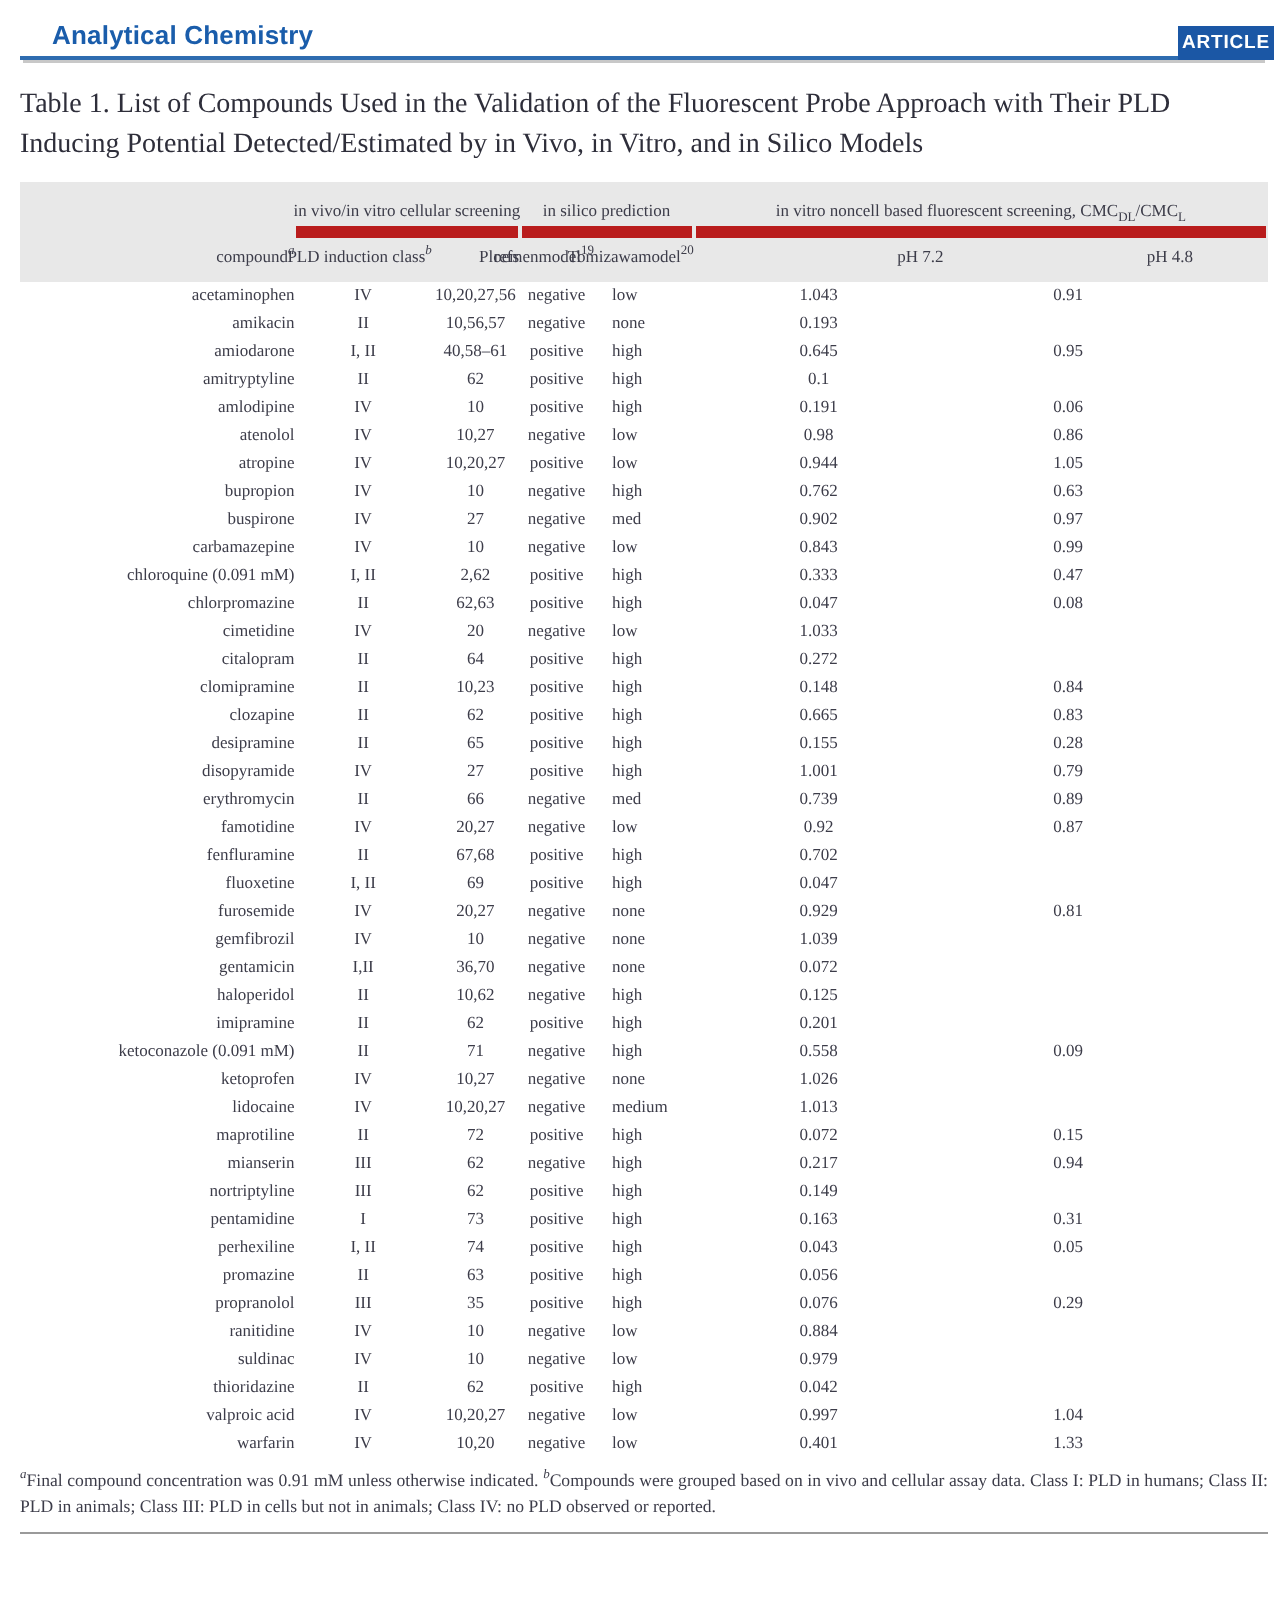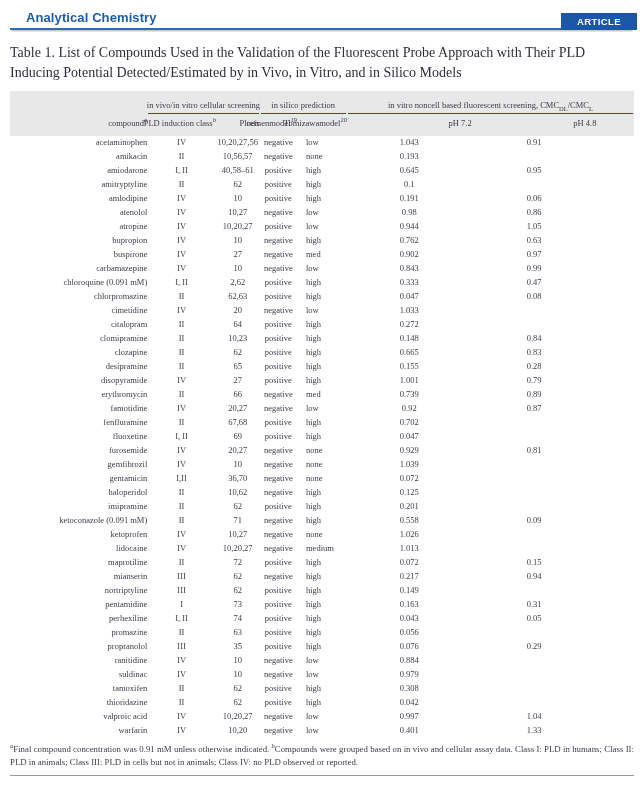--- a/index.html
+++ b/index.html
@@ -3,34 +3,34 @@
 <meta charset="utf-8">
 <style>
   * { margin: 0; padding: 0; box-sizing: border-box; }
   html, body { width: 644px; height: 807px; background: #ffffff; overflow: hidden; }
   body { font-family: "Liberation Serif", serif; color: #3c3c49; }
   .page { position: relative; padding: 6px 10px 0 10px; width: 644px; }
 
   
   .masthead { position: relative; height: 24px; border-bottom: 2px solid #2e6cb0; box-shadow: 0 3px 0 -1.5px #c8c8c8; }
   .journal { position: absolute; left: 16px; bottom: 3px; font-family: "Liberation Sans", sans-serif; font-weight: bold; font-size: 13px; color: #1a5dab; letter-spacing: 0.1px; }
-  .badge { position: absolute; right: -3px; bottom: -2px; background: #1b57a5; color: #ffffff; font-family: "Liberation Sans", sans-serif; font-weight: bold; font-size: 9.5px; padding: 3px 16px; letter-spacing: 0.4px; }
+  .badge { position: absolute; right: -3px; bottom: -2px; background: #1b57a5; color: #ffffff; font-family: "Liberation Sans", sans-serif; font-weight: bold; font-size: 9.5px; padding: 3px 2px; letter-spacing: 0.4px; }
 
   
   .caption { margin: 13px 0 9px 0; font-weight: normal; font-size: 14px; line-height: 1.4; color: #2e2e3a; max-width: 620px; }
 
   
   table { width: 624px; table-layout: fixed; border-collapse: collapse; }
   col.c1 { width: 22%; } col.c2 { width: 11%; } col.c3 { width: 7%; }
   col.c4 { width: 6%; }  col.c5 { width: 8%; }  col.c6 { width: 20%; }
   col.c7 { width: 20%; } col.c8 { width: 6%; }
 
   thead th { background: #e8e8e8; font-weight: normal; font-size: 8.5px; vertical-align: bottom; }
   tr.group-row th { padding-top: 9px; }
-  .grp { margin: 0 1px; border-bottom: 1px solid #b91c1c; padding-bottom: 3px; display: flex; justify-content: center; }
+  .grp { margin: 0 1px; border-bottom: 6px solid #b91c1c; padding-bottom: 3px; display: flex; justify-content: center; }
   .grp span { white-space: nowrap; }
   tr.col-row th { padding: 4px 0 6px 0; }
   .colh { display: flex; flex-direction: row; align-items: center; justify-content: flex-end; line-height: 1.35; }
   .colh span { white-space: nowrap; }
   sup { font-size: 6.5px; vertical-align: super; line-height: 0; }
   sup.it { font-style: italic; }
   sub { font-size: 6.5px; vertical-align: sub; line-height: 0; }
 
   tbody td { font-size: 8.5px; line-height: 1; padding: 2.75px 0; text-align: center; white-space: nowrap; overflow: visible; }
   tbody td:first-child { text-align: right; padding-left: 30px; }
@@ -507,30 +507,20 @@
           <td>suldinac</td>
           <td>IV</td>
           <td>10</td>
           <td>negative</td>
           <td>low</td>
           <td>0.979</td>
           <td></td>
           <td></td>
         </tr>
         <tr>
-          <td>tamoxifen</td>
-          <td>II</td>
-          <td>62</td>
-          <td>positive</td>
-          <td>high</td>
-          <td>0.308</td>
-          <td></td>
-          <td></td>
-        </tr>
-        <tr>
           <td>thioridazine</td>
           <td>II</td>
           <td>62</td>
           <td>positive</td>
           <td>high</td>
           <td>0.042</td>
           <td></td>
           <td></td>
         </tr>
         <tr>

